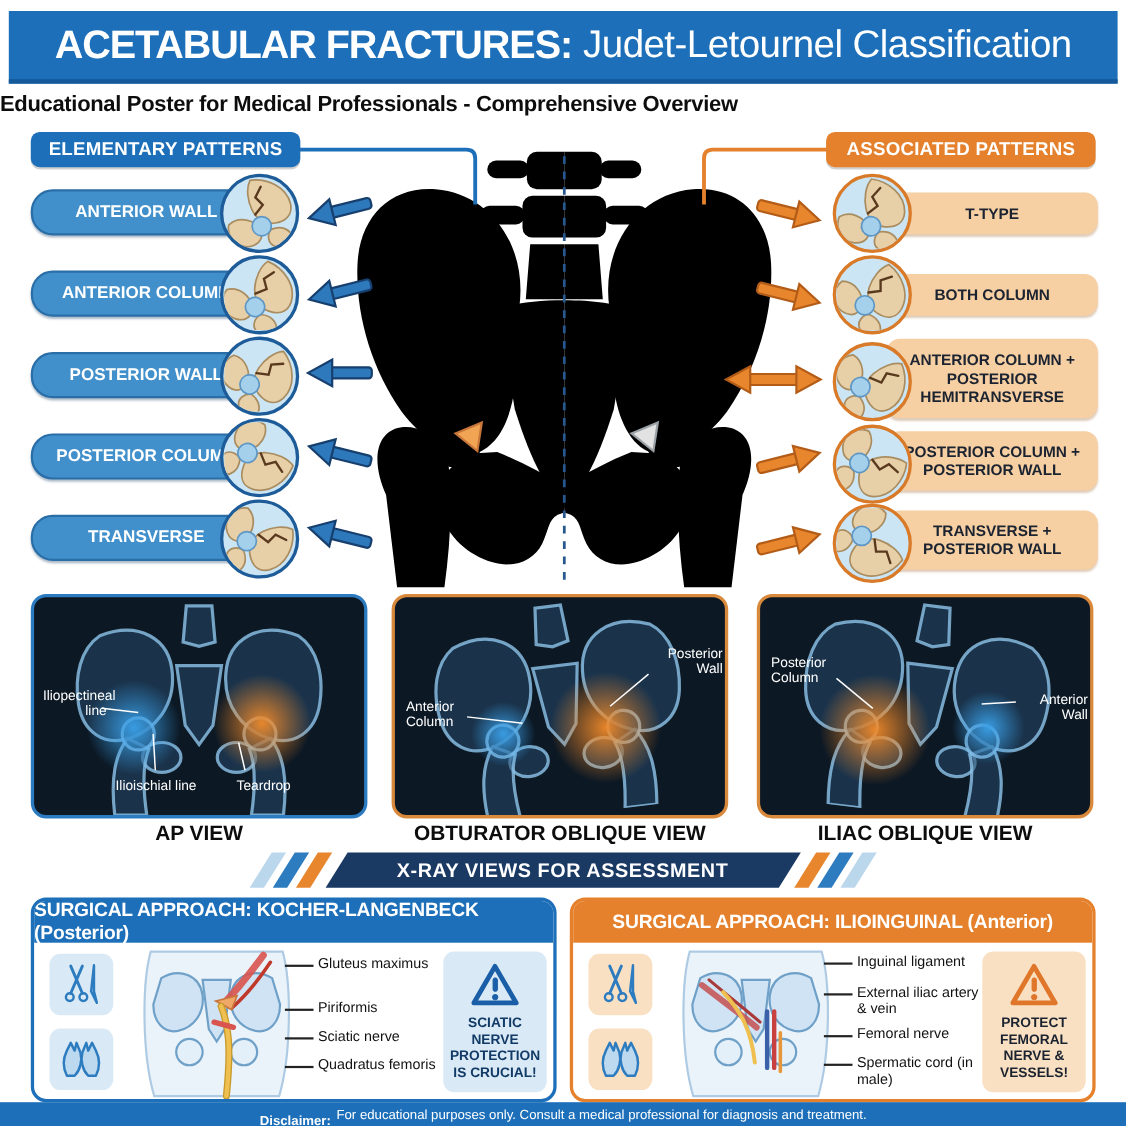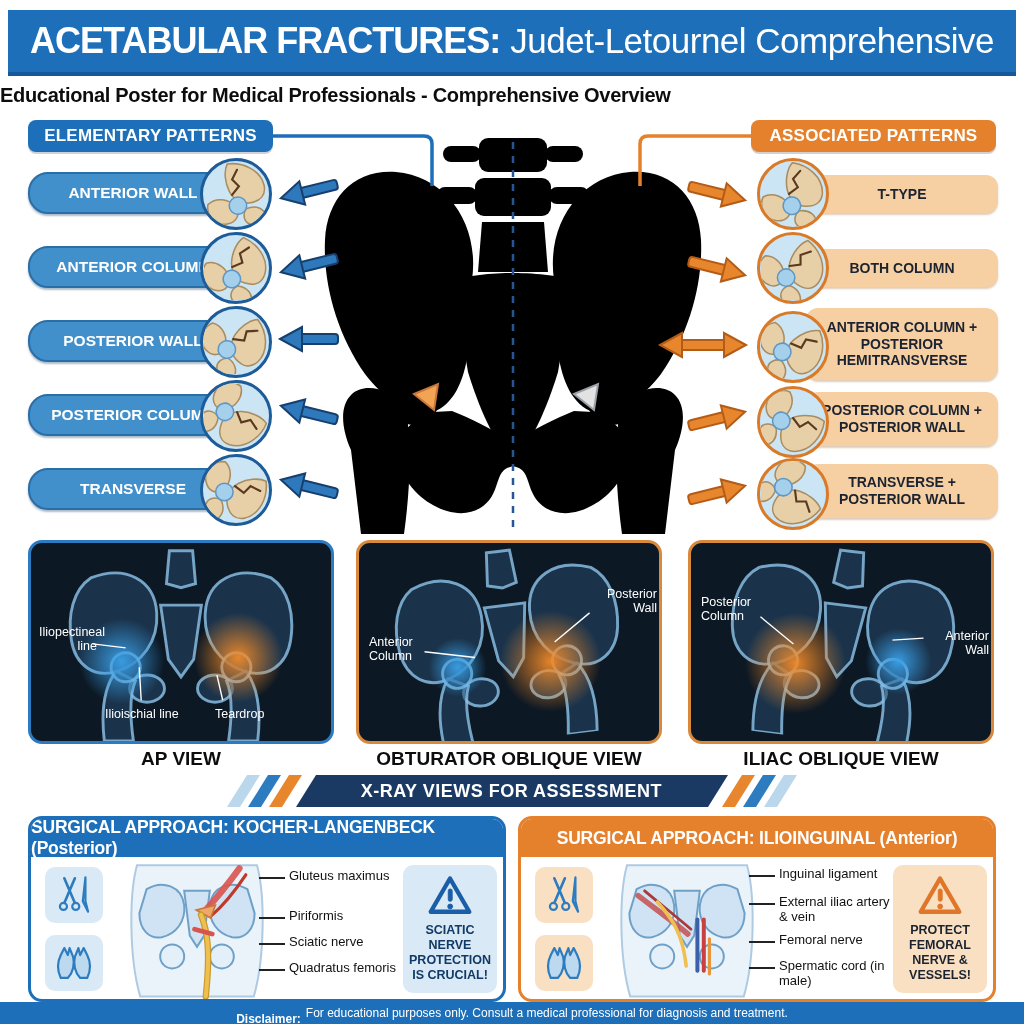--- a/index.html
+++ b/index.html
@@ -111,21 +111,21 @@
           <path d="M220,132 C232,148 236,170 232,204 L202,204 C206,176 206,156 200,142 Z"></path>
           <circle cx="96" cy="128" r="15"></circle>
           <circle cx="210" cy="128" r="15"></circle>
         </g>
       </symbol>
     </defs>
   </svg>
 
   <div class="hdr">
     <span class="t1">ACETABULAR FRACTURES:</span>
-    <span class="t2">Judet-Letournel Comprehensive</span>
+    <span class="t2">Judet-Letournel Classification</span>
   </div>
   <div class="subtitle">Educational Poster for Medical Professionals - Comprehensive Overview</div>
 
   <div class="colhdr blue">ELEMENTARY PATTERNS</div>
   <div class="colhdr orange">ASSOCIATED PATTERNS</div>
 
   <div class="lpill" style="top:172px">ANTERIOR WALL</div>
   <div class="pcircle bluebrd" style="left:200px;top:158px">
       <svg viewBox="0 0 66 66">
         <use href="#boneicon"></use>

